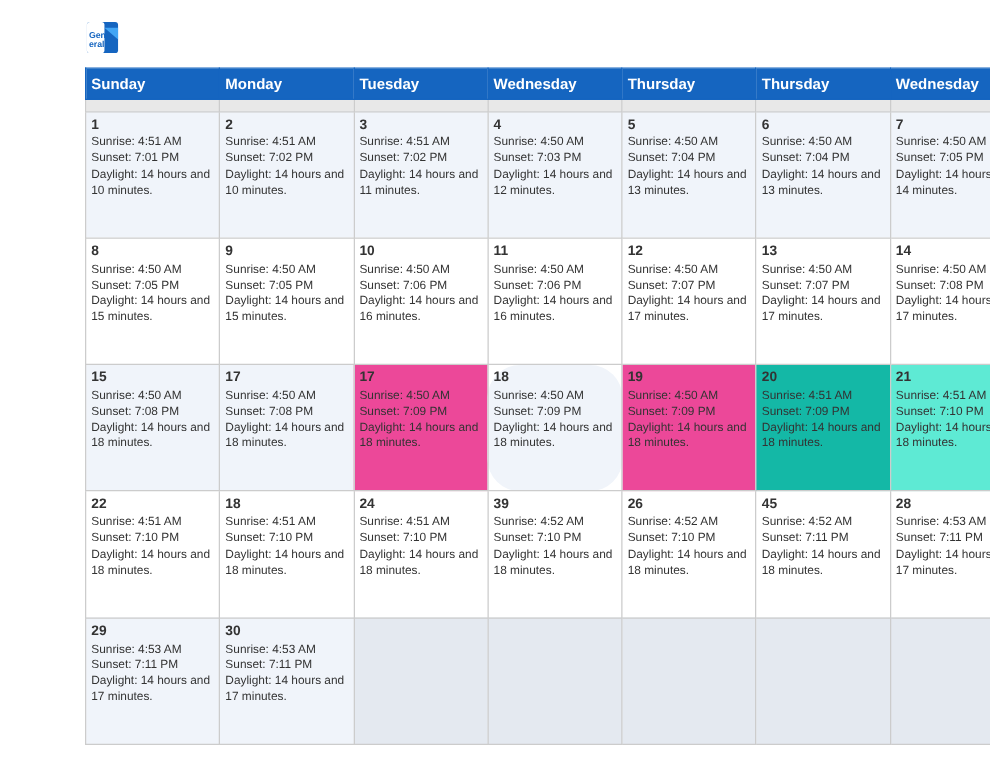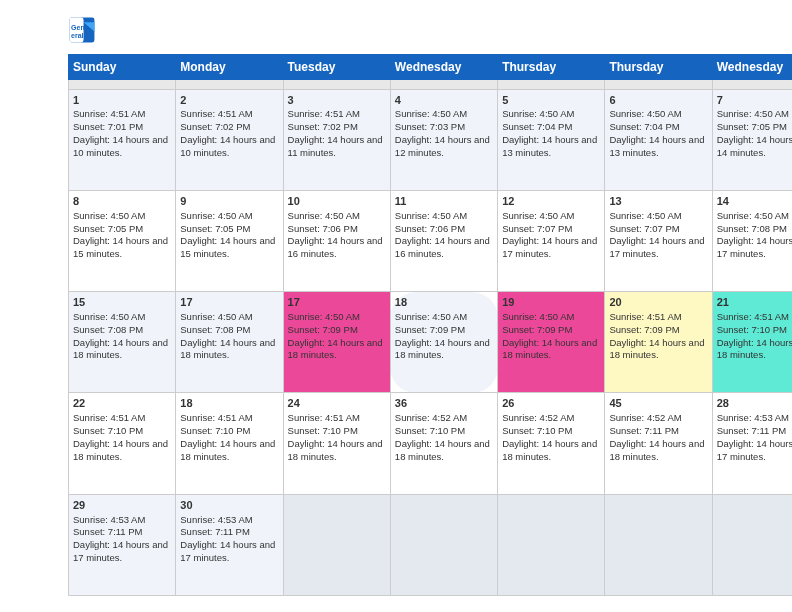--- a/index.html
+++ b/index.html
@@ -163,28 +163,28 @@
           <td><span class="day-num">12</span><span>Sunrise: 4:50 AM</span><br><span>Sunset: 7:07 PM</span><br><span>Daylight: 14 hours and 17 minutes.</span></td>
           <td><span class="day-num">13</span><span>Sunrise: 4:50 AM</span><br><span>Sunset: 7:07 PM</span><br><span>Daylight: 14 hours and 17 minutes.</span></td>
           <td><span class="day-num">14</span><span>Sunrise: 4:50 AM</span><br><span>Sunset: 7:08 PM</span><br><span>Daylight: 14 hours and 17 minutes.</span></td>
         </tr>
         <tr>
           <td style="background: rgb(240, 244, 250);"><span class="day-num">15</span><span>Sunrise: 4:50 AM</span><br><span>Sunset: 7:08 PM</span><br><span>Daylight: 14 hours and 18 minutes.</span></td>
           <td style="background: rgb(240, 244, 250);"><span class="day-num">17</span><span>Sunrise: 4:50 AM</span><br><span>Sunset: 7:08 PM</span><br><span>Daylight: 14 hours and 18 minutes.</span></td>
           <td style="background: #ec4899;"><span class="day-num">17</span><span>Sunrise: 4:50 AM</span><br><span>Sunset: 7:09 PM</span><br><span>Daylight: 14 hours and 18 minutes.</span></td>
           <td style="background: rgb(240, 244, 250); border-radius: 26px;"><span class="day-num">18</span><span>Sunrise: 4:50 AM</span><br><span>Sunset: 7:09 PM</span><br><span>Daylight: 14 hours and 18 minutes.</span></td>
           <td style="background: #ec4899;"><span class="day-num">19</span><span>Sunrise: 4:50 AM</span><br><span>Sunset: 7:09 PM</span><br><span>Daylight: 14 hours and 18 minutes.</span></td>
-          <td style="background: #fef9c3;"><span class="day-num">20</span><span>Sunrise: 4:51 AM</span><br><span>Sunset: 7:09 PM</span><br><span>Daylight: 14 hours and 18 minutes.</span></td>
+          <td style="background: #14b8a6;"><span class="day-num">20</span><span>Sunrise: 4:51 AM</span><br><span>Sunset: 7:09 PM</span><br><span>Daylight: 14 hours and 18 minutes.</span></td>
           <td style="background: #5eead4;"><span class="day-num">21</span><span>Sunrise: 4:51 AM</span><br><span>Sunset: 7:10 PM</span><br><span>Daylight: 14 hours and 18 minutes.</span></td>
         </tr>
         <tr>
           <td><span class="day-num">22</span><span>Sunrise: 4:51 AM</span><br><span>Sunset: 7:10 PM</span><br><span>Daylight: 14 hours and 18 minutes.</span></td>
           <td><span class="day-num">18</span><span>Sunrise: 4:51 AM</span><br><span>Sunset: 7:10 PM</span><br><span>Daylight: 14 hours and 18 minutes.</span></td>
           <td><span class="day-num">24</span><span>Sunrise: 4:51 AM</span><br><span>Sunset: 7:10 PM</span><br><span>Daylight: 14 hours and 18 minutes.</span></td>
-          <td><span class="day-num">36</span><span>Sunrise: 4:52 AM</span><br><span>Sunset: 7:10 PM</span><br><span>Daylight: 14 hours and 18 minutes.</span></td>
+          <td><span class="day-num">39</span><span>Sunrise: 4:52 AM</span><br><span>Sunset: 7:10 PM</span><br><span>Daylight: 14 hours and 18 minutes.</span></td>
           <td><span class="day-num">26</span><span>Sunrise: 4:52 AM</span><br><span>Sunset: 7:10 PM</span><br><span>Daylight: 14 hours and 18 minutes.</span></td>
           <td><span class="day-num">45</span><span>Sunrise: 4:52 AM</span><br><span>Sunset: 7:11 PM</span><br><span>Daylight: 14 hours and 18 minutes.</span></td>
           <td><span class="day-num">28</span><span>Sunrise: 4:53 AM</span><br><span>Sunset: 7:11 PM</span><br><span>Daylight: 14 hours and 17 minutes.</span></td>
         </tr>
         <tr>
           <td style="background: rgb(240, 244, 250);"><span class="day-num">29</span><span>Sunrise: 4:53 AM</span><br><span>Sunset: 7:11 PM</span><br><span>Daylight: 14 hours and 17 minutes.</span></td>
           <td style="background: rgb(240, 244, 250);"><span class="day-num">30</span><span>Sunrise: 4:53 AM</span><br><span>Sunset: 7:11 PM</span><br><span>Daylight: 14 hours and 17 minutes.</span></td>
           <td class="empty" style="background: rgb(228, 233, 240);"></td>
           <td class="empty" style="background: rgb(228, 233, 240);"></td>
           <td class="empty" style="background: rgb(228, 233, 240);"></td>

